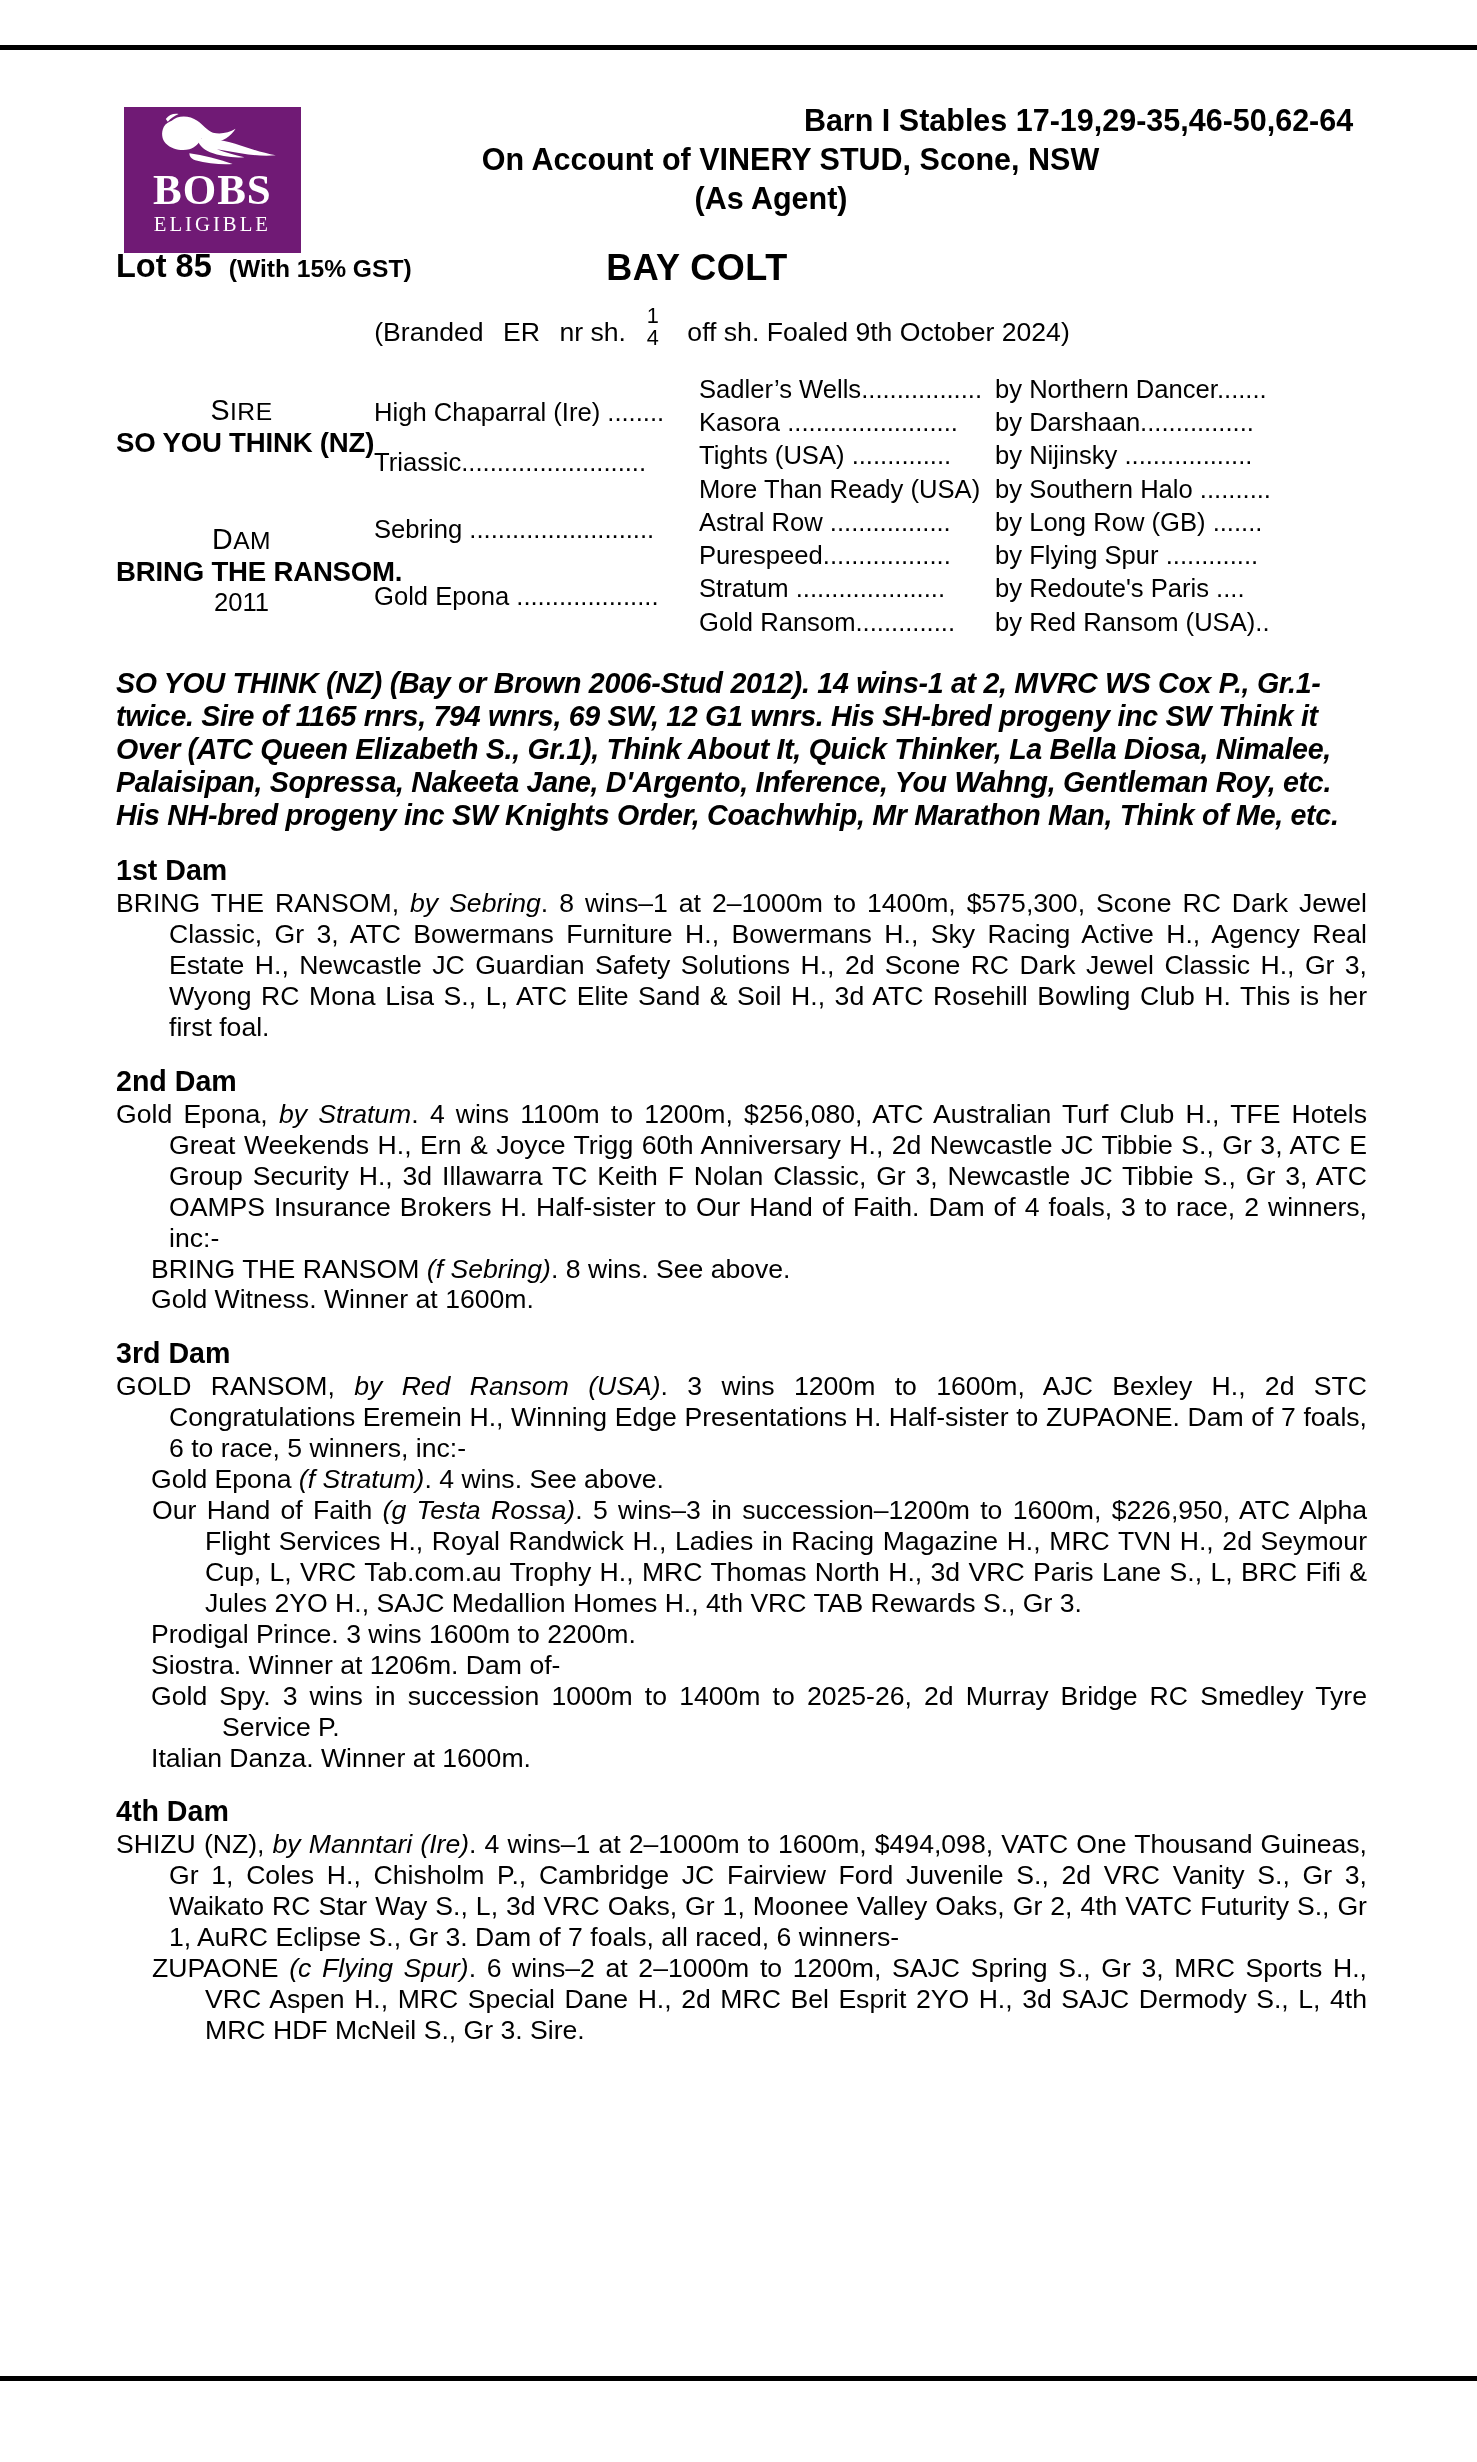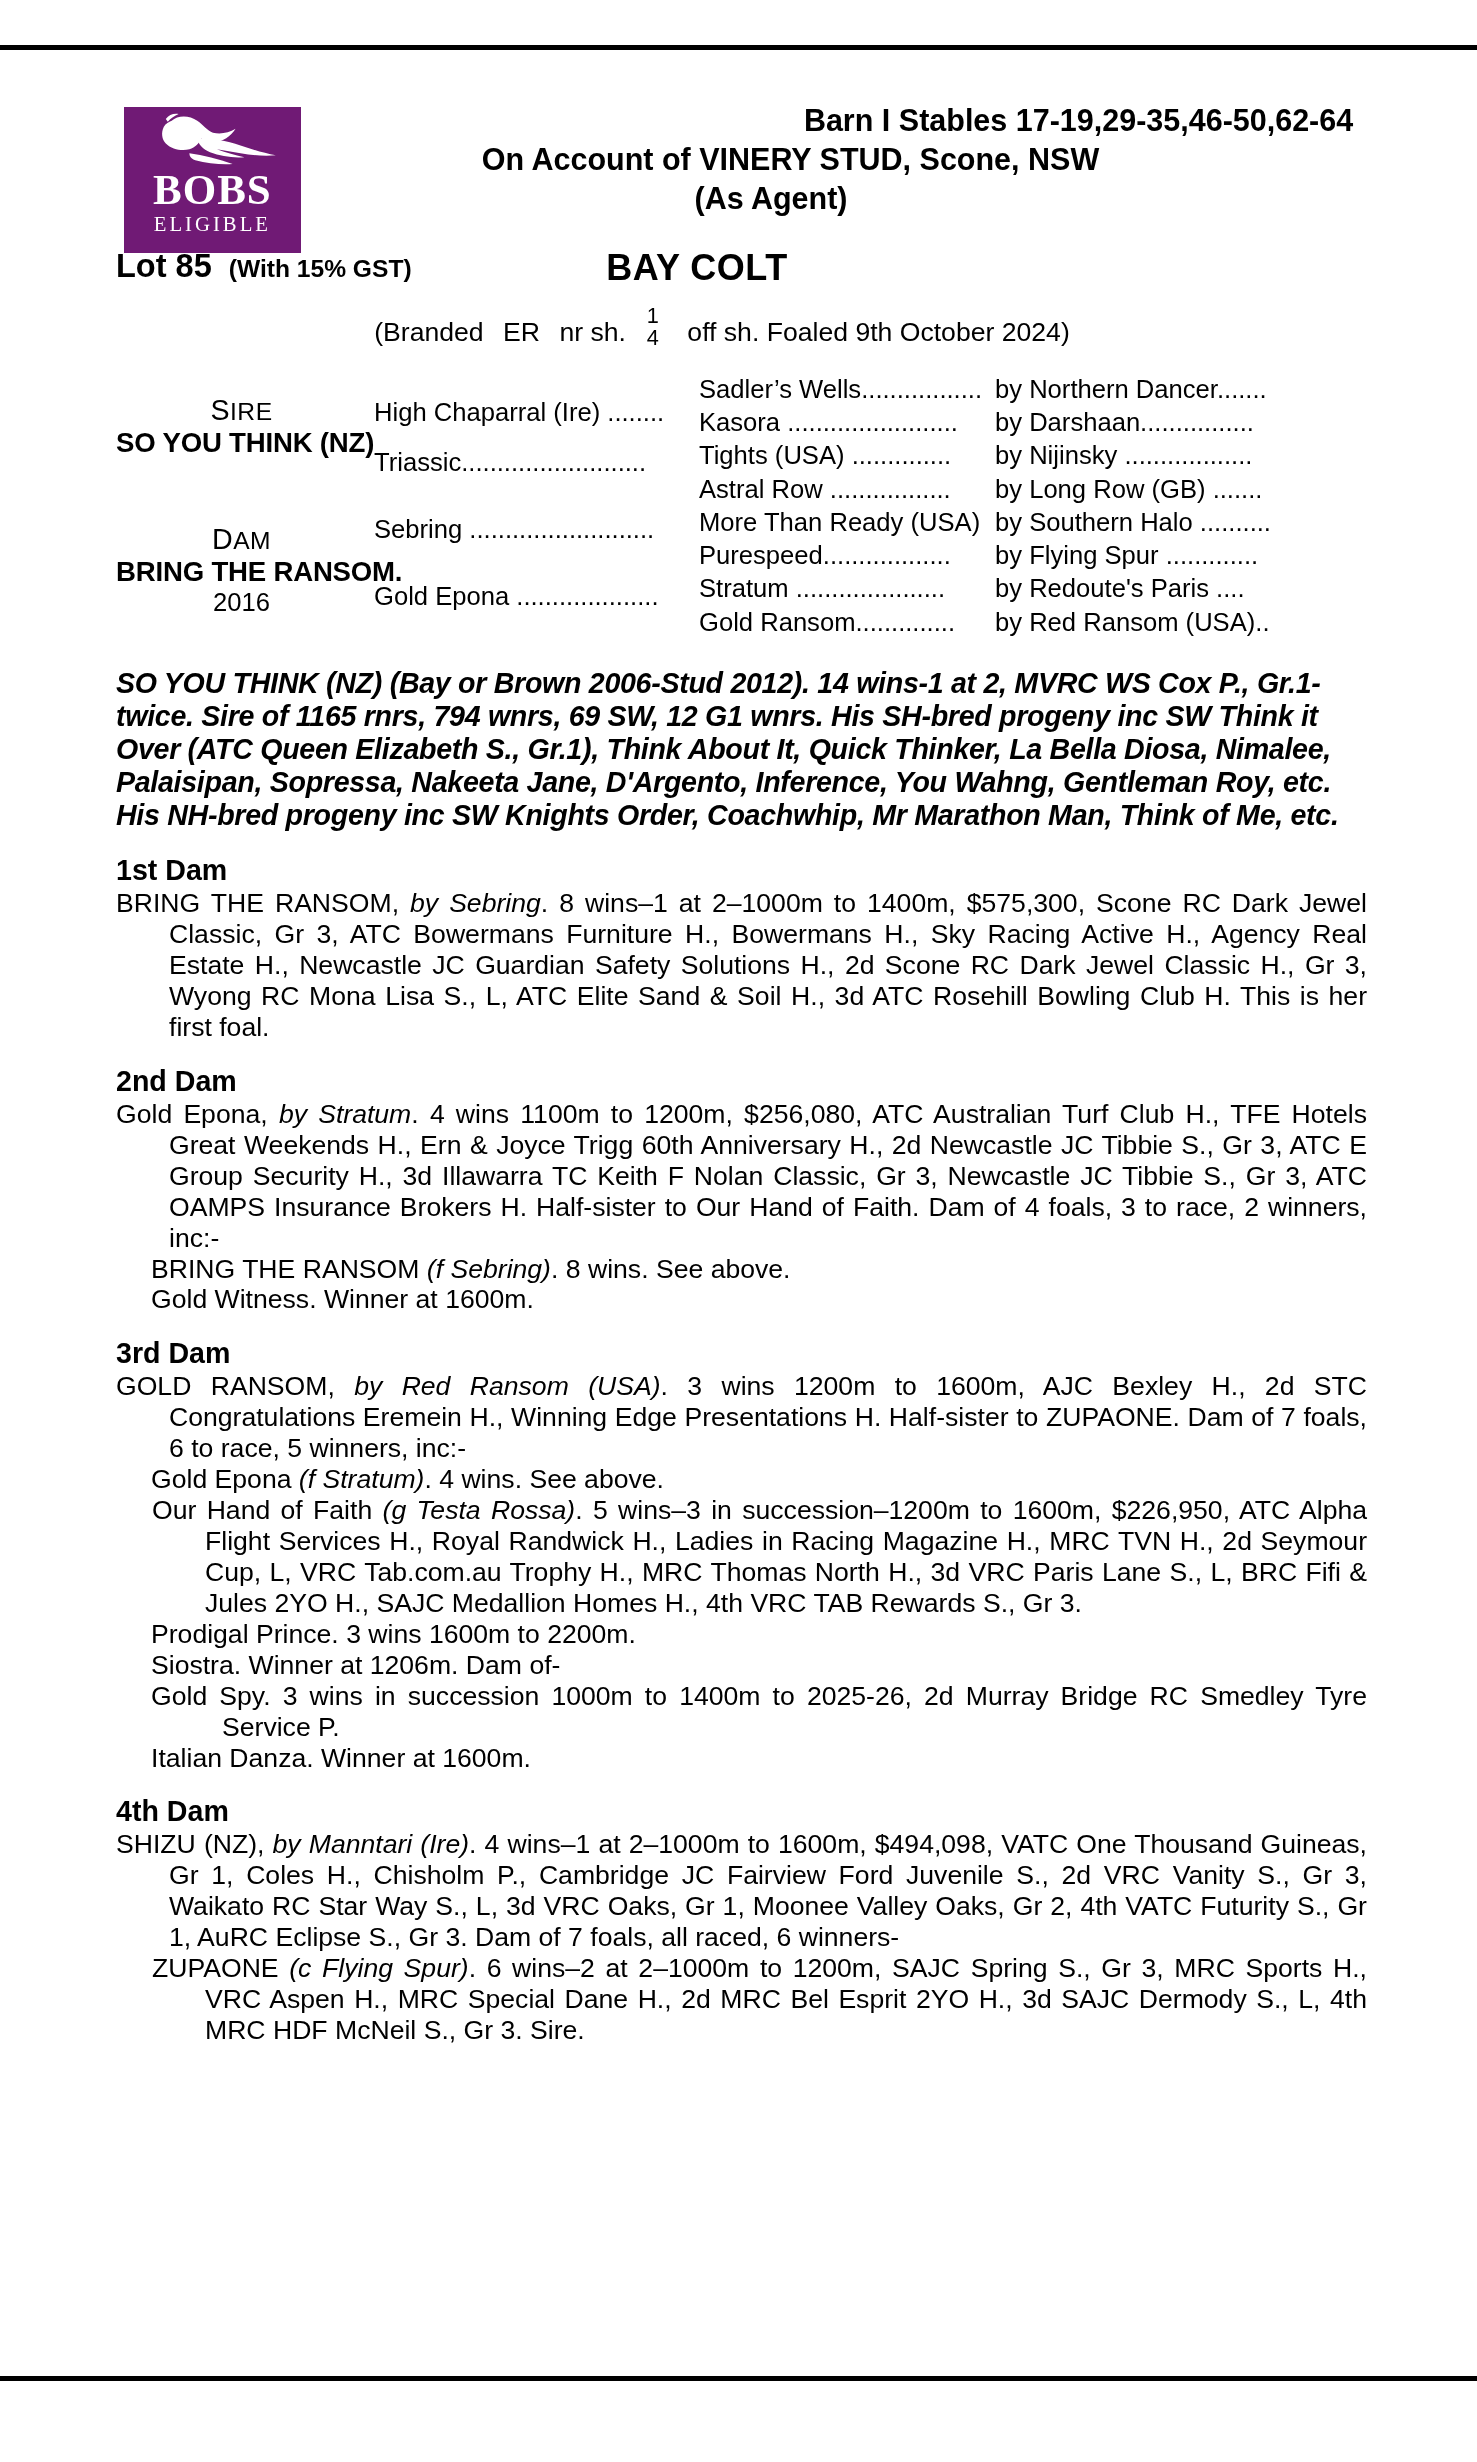--- a/index.html
+++ b/index.html
@@ -312,21 +312,21 @@
     <div class="ped">
 
       <div class="ped-col-a">
         <div class="ped-sire-block">
           <div class="sc"><span class="cap">S</span><span>IRE</span></div>
           <div class="ped-name">SO YOU THINK (NZ)</div>
         </div>
         <div class="ped-dam-block">
           <div class="sc"><span class="cap">D</span><span>AM</span></div>
           <div class="ped-name">BRING THE RANSOM.</div>
-          <div class="ped-year">2016</div>
+          <div class="ped-year">2011</div>
         </div>
       </div>
 
       <div class="ped-col-b">
         <div class="ped-b-item">High Chaparral (Ire) ........</div>
         <div class="ped-b-item">Triassic..........................</div>
         <div class="ped-b-item">Sebring ..........................</div>
         <div class="ped-b-item">Gold Epona ....................</div>
       </div>
 
@@ -337,26 +337,26 @@
         </div>
         <div class="ped-c-row">
           <span class="ped-c-left">Kasora ........................</span>
           <span class="ped-c-right">by Darshaan................</span>
         </div>
         <div class="ped-c-row">
           <span class="ped-c-left">Tights (USA) ..............</span>
           <span class="ped-c-right">by Nijinsky ..................</span>
         </div>
         <div class="ped-c-row">
+          <span class="ped-c-left">More Than Ready (USA)</span>
+          <span class="ped-c-right">by Southern Halo ..........</span>
+        </div>
+        <div class="ped-c-row">
           <span class="ped-c-left">Astral Row .................</span>
           <span class="ped-c-right">by Long Row (GB) .......</span>
-        </div>
-        <div class="ped-c-row">
-          <span class="ped-c-left">More Than Ready (USA)</span>
-          <span class="ped-c-right">by Southern Halo ..........</span>
         </div>
         <div class="ped-c-row">
           <span class="ped-c-left">Purespeed..................</span>
           <span class="ped-c-right">by Flying Spur .............</span>
         </div>
         <div class="ped-c-row">
           <span class="ped-c-left">Stratum .....................</span>
           <span class="ped-c-right">by Redoute's Paris ....</span>
         </div>
         <div class="ped-c-row">

